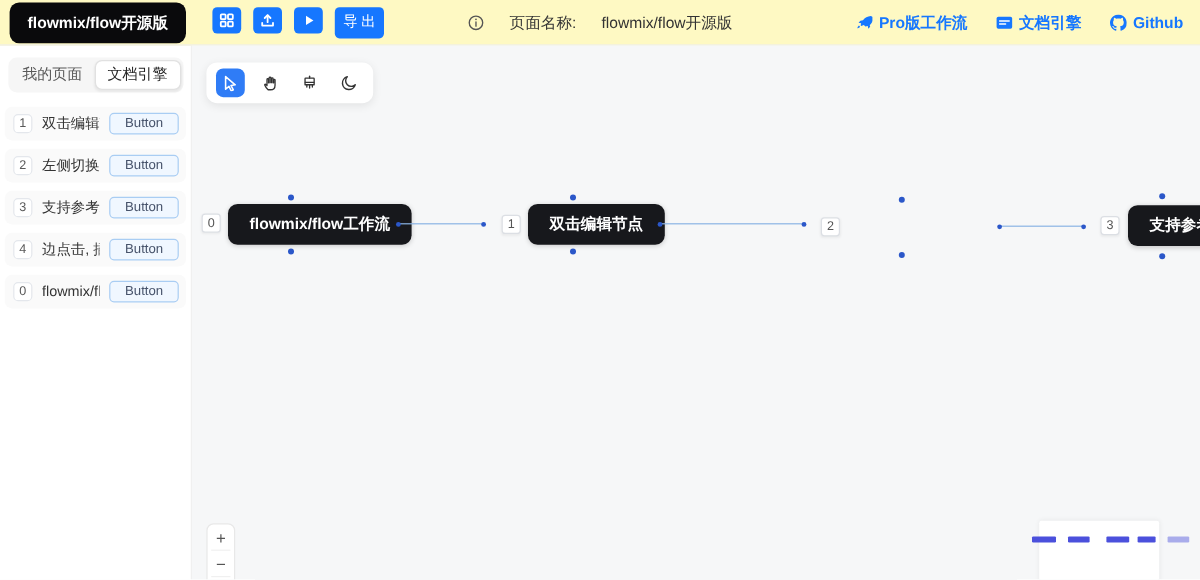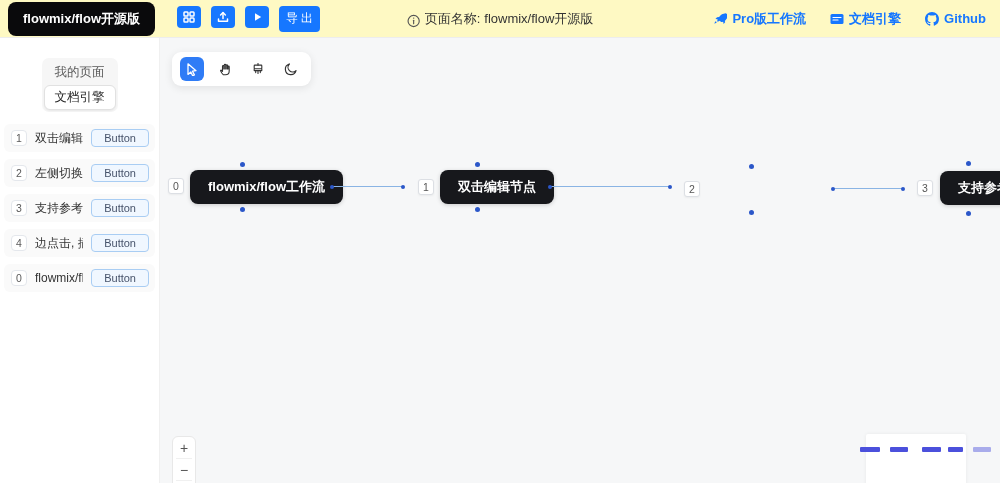--- a/index.html
+++ b/index.html
@@ -10,33 +10,33 @@
   .header { height:38px; display:flex; align-items:center; border-bottom:1px solid #ededed;
     position:relative; padding:0 14px 0 8px; background:#fef9c3; }
   .app-title { background:#0a0a0c; color:#fff; font-size:13px; font-weight:700;
     padding:8px 15px; border-radius:8px; white-space:nowrap; }
   .hdr-btns { display:flex; gap:10px; margin-left:22px; }
   .blue-btn { background:#1677ff; color:#fff; border:none; height:22px; min-width:24px;
     border-radius:4px; display:flex; align-items:center; justify-content:center;
     font-size:12px; cursor:pointer; }
   .export-btn { padding:13px 7px; letter-spacing:3px; padding-right:4px; }
   .hdr-center { position:absolute; left:50%; transform:translateX(-50%);
-    display:flex; align-items:flex-end; gap:4px; font-size:13px; color:#333; white-space:nowrap; }
+    display:flex; align-items:center; gap:21px; font-size:13px; color:#333; white-space:nowrap; }
   .hdr-links { margin-left:auto; display:flex; gap:24px; align-items:center; }
   .hdr-link { display:flex; align-items:center; gap:5px; color:#1677ff; font-size:13px;
     text-decoration:none; cursor:pointer; white-space:nowrap;font-weight:bold; }
 
   
   .main { display:flex; height:445px; }
   .sidebar { width:160px; border-right:1px solid #f0f0f0; padding-top:10px; background:#fff; }
   .canvas { flex:1; position:relative; background:#f6f7f8; overflow:hidden; }
 
   
-  .segmented { width:fit-content; margin:10px auto; background:#f6f6f6; border-radius:7px;
-    padding:2px; display:flex; align-items:center; font-size:12.5px; color:#595959;flex-direction:column; }
+  .segmented { width:fit-content; margin:0 auto; background:#f6f6f6; border-radius:7px;
+    padding:2px; display:flex; align-items:center; font-size:12.5px; color:#595959; }
   .seg-item { padding:4px 10px; border-radius:6px; cursor:pointer; white-space:nowrap; }
   .seg-item.active { background:#fff; border:1px solid #e1e1e1; padding:3px 10px;
     color:#262626; box-shadow:0 1px 2px rgba(0,0,0,.06); }
   .layer-list { margin-top:12px; padding:0 4px; display:flex; flex-direction:column; gap:7px; }
   .layer-row { height:28px; background:#fafafa; border-radius:6px; display:flex;
     align-items:center; padding:0 6px 0 7px; gap:8px; cursor:pointer; }
   .num-badge { width:16px; height:16px; flex:0 0 16px; background:#fff; border:1px solid #e4e7ec;
     border-radius:4px; font-size:10.5px; color:#595959; display:flex; align-items:center;
     justify-content:center; }
   .row-label { font-size:12px; color:#333; flex:1; white-space:nowrap; overflow:hidden; }

